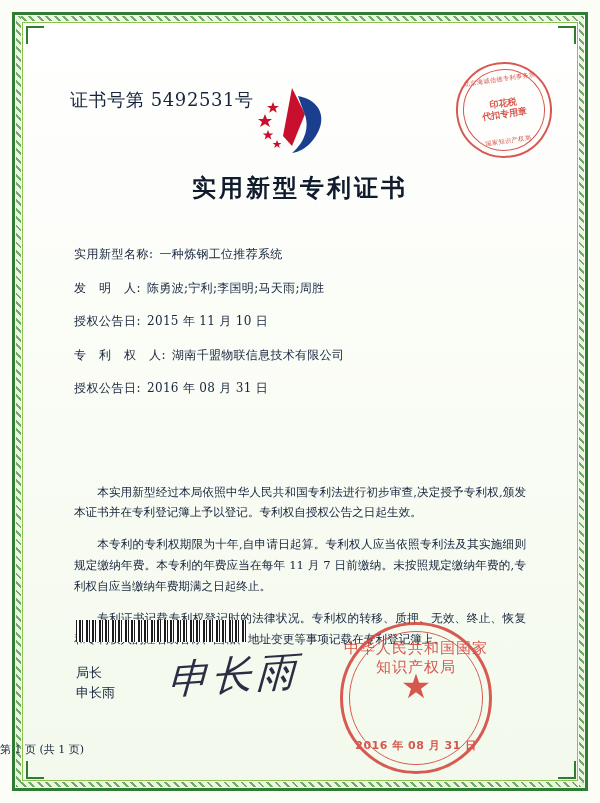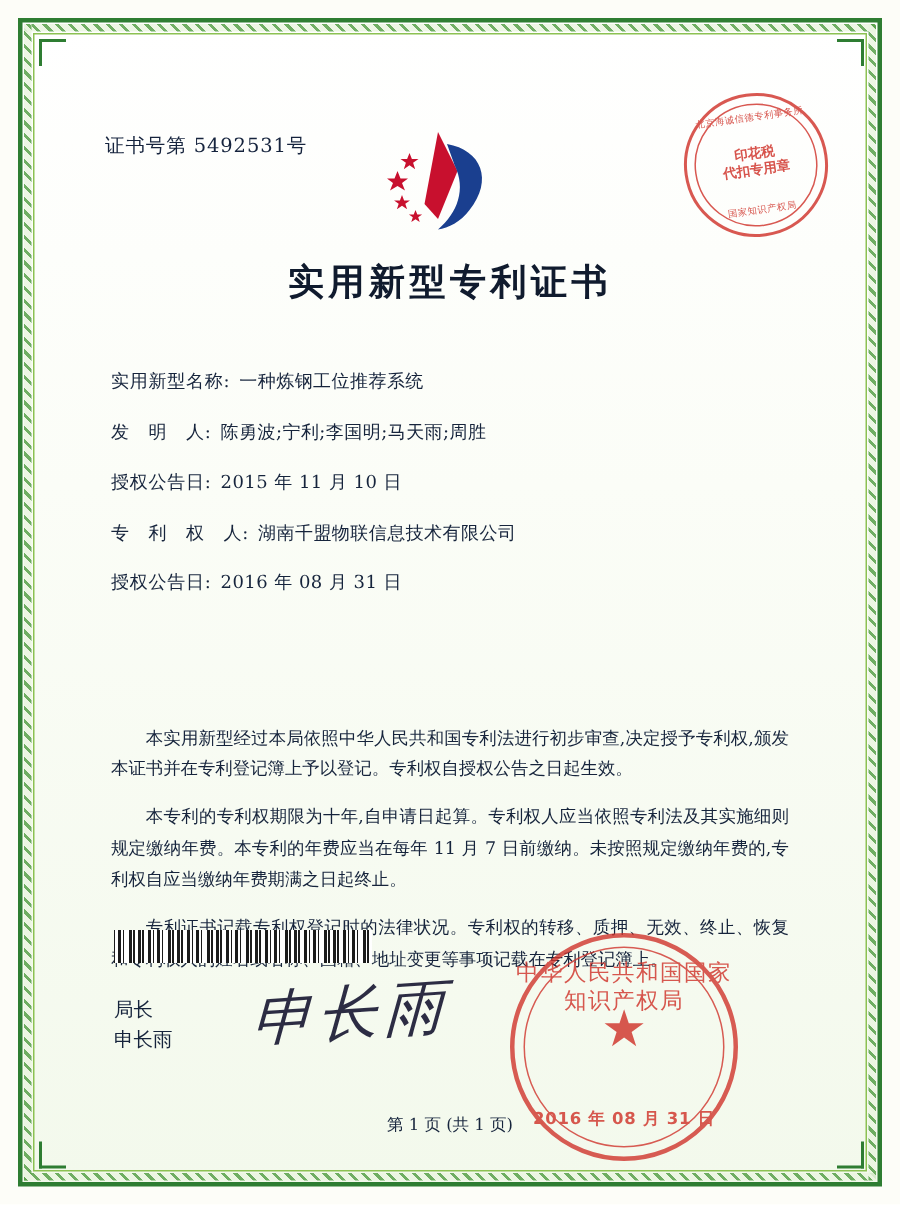--- a/index.html
+++ b/index.html
@@ -53,21 +53,21 @@
   }
   .cm-tl { left: 26px;  top: 26px;  border-right: none; border-bottom: none; }
   .cm-tr { left: 558px; top: 26px;  border-left: none;  border-bottom: none; }
   .cm-bl { left: 26px;  top: 761px; border-right: none; border-top: none; }
   .cm-br { left: 558px; top: 761px; border-left: none;  border-top: none; }
 
   
   .cert-number {
     position: absolute;
     left: 70px; top: 88px;
-    font-size: 13px;
+    font-size: 18px;
     color: #15233d;
     letter-spacing: .6px;
     font-family: "DejaVu Serif", "Liberation Serif", serif;
   }
 
   .logo {
     position: absolute;
     left: 243px; top: 84px;
     width: 98px; height: 78px;
   }
@@ -225,21 +225,21 @@
     left: 0; right: 0; bottom: 18px;
     text-align: center;
     font-size: 11px;
     letter-spacing: .5px;
     font-weight: bold;
   }
 
   .footer {
     position: absolute;
     left: 0; right: 0; top: 742px;
-    text-align: center;
+    text-align: left;
     font-size: 11px;
     color: #16243c;
     font-family: "DejaVu Serif", "Liberation Serif", serif;
   }
 </style>
 </head>
 <body>
 
 <div id="page">
 

